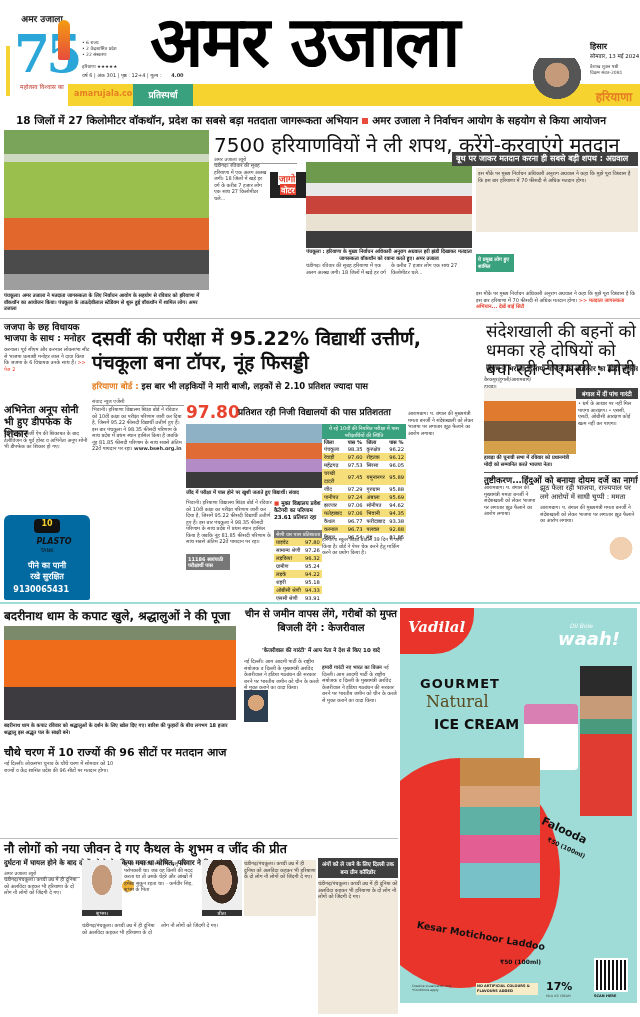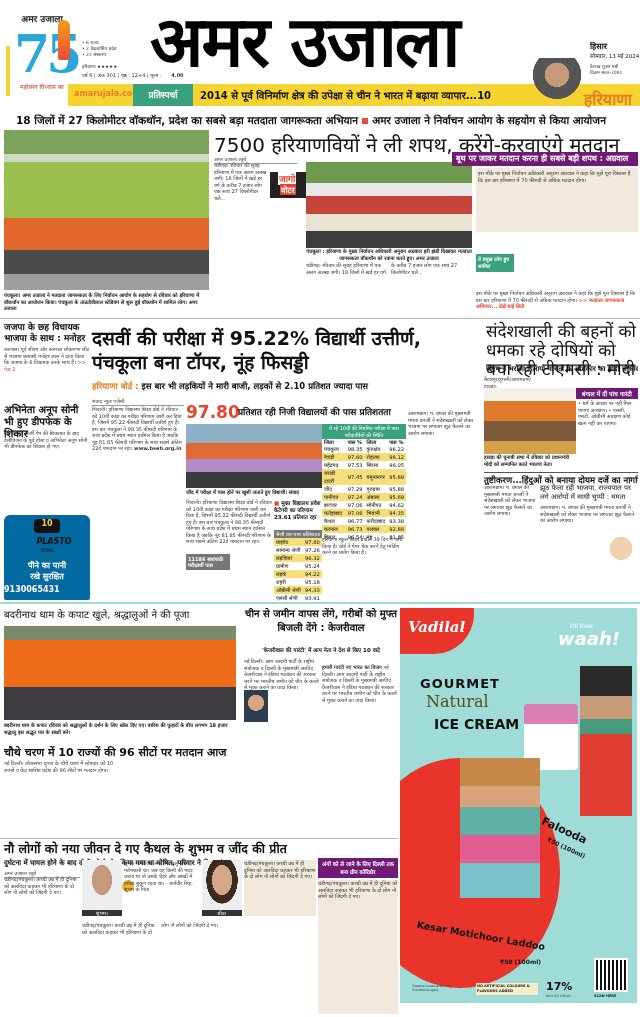--- a/index.html
+++ b/index.html
@@ -14,31 +14,31 @@
 .edinfo{left:82px;top:40px;font-size:4.5px;line-height:6px;color:#333}
 .edinfo2{left:82px;top:72px;font-size:5px;color:#333}
 .mast-title{left:150px;top:2px;font-family:"DejaVu Serif",serif;font-size:70px;font-weight:bold;letter-spacing:-2px;line-height:80px;color:#000}
 .city{left:590px;top:40px;font-size:8px;font-weight:bold}
 .date{left:590px;top:52px;font-size:5.5px}
 .date2{left:590px;top:64px;font-size:4.5px;color:#444;line-height:6px}
 .band{left:68px;top:84px;width:572px;height:22px;background:#f7d330}
 .band .site{position:absolute;left:6px;top:5px;font-size:8px;font-weight:bold;color:#e67e22}
 .band .comp{position:absolute;left:65px;top:0;width:60px;height:22px;background:#3aa17e;color:#fff;font-size:9px;font-weight:bold;text-align:center;line-height:22px}
 .band .teaser{position:absolute;left:132px;top:4px;font-size:10px;font-weight:bold;color:#111}
-.band .state{position:absolute;right:8px;top:4px;font-size:16px;font-weight:bold;color:#e67e22}
+.band .state{position:absolute;right:8px;top:4px;font-size:12px;font-weight:bold;color:#e67e22}
 .person{left:532px;top:58px;width:50px;height:48px;background:radial-gradient(circle at 50% 35%,#c49a7a 0 30%,#555 31% 60%,transparent 61%)}
 .leftbar{left:6px;top:46px;width:4px;height:50px;background:#f7d330}
 .kicker{left:16px;top:113px;font-size:10.5px;font-weight:bold;width:620px}
 .kicker .sq{display:inline-block;width:6px;height:6px;background:#e74c3c;margin:0 4px}
 .photo{background:linear-gradient(135deg,#5d8a48,#8aa66b 30%,#d9632b 55%,#3b3b3b 80%,#9c7f5f)}
 .cap{font-size:5px;line-height:6.5px;color:#222;font-weight:bold}
 .body{font-size:5px;line-height:6.5px;color:#333}
 .headline-lg{font-family:"DejaVu Sans",sans-serif;font-weight:normal}
 .byline{font-size:5px;color:#444;border-bottom:1px solid #999;padding-bottom:1px}
-.redbox{background:#701a75;color:#fff;font-weight:bold}
+.redbox{background:#404040;color:#fff;font-weight:bold}
 .greenbox{background:#3aa17e;color:#fff;font-weight:bold}
 .tbl{border-collapse:collapse;font-size:5.2px;width:100%}
 .tbl td{padding:0 2px;height:8px}
 .tbl tr:nth-child(odd) td{background:#f6df7b}
 .tbl tr:nth-child(even) td{background:#fff}
 .tbl th{background:#fff;text-align:left;font-size:5px;padding:0 2px}
 .rule{background:#bbb}
 .ad-left{left:4px;top:515px;width:86px;height:85px;background:#0369a1;border-radius:6px 6px 2px 2px}
 .vadilal{left:400px;top:608px;width:237px;height:395px;background:#9fdcd7;overflow:hidden}
 </style>
@@ -66,21 +66,20 @@
   <div class="abs mast-title">अमर उजाला</div>
   <div class="abs city">हिसार</div>
   <div class="abs date">सोमवार, 13 मई 2024</div>
   <div class="abs date2">
     <div>वैशाख शुक्ल षष्ठी</div>
     <div>विक्रम संवत-2081</div>
   </div>
   <div class="abs band">
     <span class="site">amarujala.com</span>
     <span class="comp">प्रतिस्पर्धा</span>
-    <span class="teaser">2014 से पूर्व विनिर्माण क्षेत्र की उपेक्षा से चीन ने भारत में बढ़ाया व्यापार...10</span>
     <span class="state">हरियाणा</span>
   </div>
   <div class="abs person"></div>
 </div>
 
 <div class="abs kicker">
   <span>18 जिलों में 27 किलोमीटर वॉकथॉन, प्रदेश का सबसे बड़ा मतदाता जागरूकता अभियान</span><span class="sq"></span><span>अमर उजाला ने निर्वाचन आयोग के सहयोग से किया आयोजन</span>
 </div>
 
 <div class="abs photo" style="left:4px;top:130px;width:205px;height:160px;background:linear-gradient(180deg,#7aa45a 0 15%,#cfd8c0 15% 20%,#9bbf4c 20% 55%,#e2672c 55% 75%,#4b4b4b 75% 90%,#9e9e9e 90%)"></div>
@@ -114,21 +113,21 @@
   <span style="color:#e8432f">&gt;&gt; पेज 2</span>
 </div>
 <div class="abs" style="left:4px;top:404px;width:86px;font-size:10px;font-weight:bold;line-height:12px">अभिनेता अनूप सोनी भी हुए डीपफेक के शिकार</div>
 <div class="abs body" style="left:4px;top:430px;width:86px;height:58px;overflow:hidden">नई दिल्ली। फर्जी ऐप की शिकायत के बाद टेलीविजन के पूर्व होस्ट व अभिनेता अनूप सोनी भी डीपफेक का शिकार हो गए।</div>
 <div class="abs ad-left">
   <div style="position:absolute;left:30px;top:4px;width:26px;height:14px;background:#111;border-radius:4px;color:#f7d330;font-size:8px;text-align:center;font-weight:bold">10</div>
   <div style="position:absolute;left:0;width:100px;top:22px;text-align:center;font-size:8px;font-weight:bold;font-style:italic;color:#111">PLASTO</div>
   <div style="position:absolute;left:0;width:86px;top:32px;text-align:center;font-size:5px;color:#111">TANK</div>
   <div style="position:absolute;left:0;width:86px;top:44px;text-align:center;font-size:8px;font-weight:bold;color:#fff">पीने का पानी</div>
   <div style="position:absolute;left:0;width:86px;top:55px;text-align:center;font-size:8px;font-weight:bold;color:#fff">रखे सुरक्षित</div>
-  <div style="position:absolute;left:0;width:65px;top:70px;text-align:left;font-size:8px;font-weight:bold;color:#fff">9130065431</div>
+  <div style="position:absolute;left:0;width:65px;top:70px;text-align:right;font-size:8px;font-weight:bold;color:#fff">9130065431</div>
 </div>
 
 <div class="abs" style="left:92px;top:326px;width:390px;font-size:19px;font-weight:bold;line-height:24px">दसवीं की परीक्षा में 95.22% विद्यार्थी उत्तीर्ण, पंचकूला बना टॉपर, नूंह फिसड्डी</div>
 <div class="abs" style="left:92px;top:380px;width:390px;font-size:8.5px;font-weight:bold;white-space:nowrap">
   <span style="color:#e67e22">हरियाणा बोर्ड :</span>
   <span>इस बार भी लड़कियों ने मारी बाजी, लड़कों से 2.10 प्रतिशत ज्यादा पास</span>
 </div>
 <div class="abs byline" style="left:92px;top:398px;width:92px">संवाद न्यूज एजेंसी</div>
 <div class="abs body" style="left:92px;top:406px;width:92px;height:192px;overflow:hidden" interactable="false">
   <span>भिवानी। हरियाणा विद्यालय शिक्षा बोर्ड ने रविवार को 10वीं कक्षा का परीक्षा परिणाम जारी कर दिया है, जिसमें 95.22 फीसदी विद्यार्थी उत्तीर्ण हुए हैं। इस बार पंचकूला ने 98.35 फीसदी परिणाम के साथ प्रदेश में प्रथम स्थान हासिल किया है जबकि नूंह 81.85 फीसदी परिणाम के साथ सबसे अंतिम 22वें पायदान पर रहा।</span>
@@ -273,21 +272,21 @@
 <div class="abs redbox" style="left:576px;top:388px;width:62px;height:11px;font-size:6px;line-height:11px;text-align:center">बंगाल में दीं पांच गारंटी</div>
 <div class="abs body" style="left:578px;top:400px;width:60px;height:60px;overflow:hidden">• धर्म के आधार पर नहीं मिल पाएगा आरक्षण। • एससी, एसटी, ओबीसी आरक्षण कोई खत्म नहीं कर पाएगा।</div>
 <div class="abs" style="left:484px;top:472px;width:154px;font-size:8.5px;font-weight:bold;white-space:nowrap;overflow:hidden;border-top:1px solid #555;padding-top:1px">तुष्टीकरण...हिंदुओं को बनाया दोयम दर्जे का नागरिक</div>
 <div class="abs body" style="left:484px;top:484px;width:52px;height:112px;overflow:hidden">आरामबाग। प. बंगाल की मुख्यमंत्री ममता बनर्जी ने संदेशखाली को लेकर भाजपा पर लगातार झूठ फैलाने का आरोप लगाया।</div>
 <div class="abs" style="left:540px;top:484px;width:98px;font-size:7px;line-height:9px">झूठ फैला रही भाजपा, राज्यपाल पर लगे आरोपों में साधी चुप्पी : ममता</div>
 <div class="abs body" style="left:540px;top:504px;width:98px;height:94px;overflow:hidden">आरामबाग। प. बंगाल की मुख्यमंत्री ममता बनर्जी ने संदेशखाली को लेकर भाजपा पर लगातार झूठ फैलाने का आरोप लगाया।</div>
 <div class="abs" style="left:604px;top:530px;width:34px;height:46px;background:radial-gradient(circle at 50% 40%,#f0d0b0 0 35%,#fff 36%)"></div>
 
 <div class="abs rule" style="left:0;top:602px;width:640px;height:2px;background:#9fdcd7"></div>
 
-<div class="abs" style="left:4px;top:607px;width:236px;font-size:10px;font-weight:normal;white-space:nowrap">बदरीनाथ धाम के कपाट खुले, श्रद्धालुओं ने की पूजा</div>
+<div class="abs" style="left:4px;top:607px;width:236px;font-size:12px;font-weight:bold;white-space:nowrap">बदरीनाथ धाम के कपाट खुले, श्रद्धालुओं ने की पूजा</div>
 <div class="abs" style="left:4px;top:626px;width:232px;height:94px;background:linear-gradient(180deg,#7b8a6a 0 15%,#ef6c1a 15% 65%,#3d3b40 65%)"></div>
 <div class="abs cap" style="left:4px;top:722px;width:232px">बदरीनाथ धाम के कपाट रविवार को श्रद्धालुओं के दर्शन के लिए खोल दिए गए। बारिश की फुहारों के बीच लगभग 18 हजार श्रद्धालु इस अद्भुत पल के साक्षी बने।</div>
 <div class="abs" style="left:4px;top:744px;width:236px;font-size:11px;font-weight:bold;white-space:nowrap;overflow:hidden">चौथे चरण में 10 राज्यों की 96 सीटों पर मतदान आज</div>
 <div class="abs body" style="left:4px;top:760px;width:236px;height:76px;columns:2;column-gap:6px;overflow:hidden">नई दिल्ली। लोकसभा चुनाव के चौथे चरण में सोमवार को 10 राज्यों व केंद्र शासित प्रदेश की 96 सीटों पर मतदान होगा।</div>
 
 <div class="abs" style="left:244px;top:607px;width:154px;font-size:10px;font-weight:bold;line-height:14px;text-align:center">चीन से जमीन वापस लेंगे, गरीबों को मुफ्त बिजली देंगे : केजरीवाल</div>
 <div class="abs" style="left:244px;top:646px;width:154px;font-size:5.5px;font-weight:bold;text-align:center">'केजरीवाल की गारंटी' में आप नेता ने देश से किए 10 वादे</div>
 <div class="abs body" style="left:244px;top:658px;width:75px;height:178px;overflow:hidden">नई दिल्ली। आम आदमी पार्टी के राष्ट्रीय संयोजक व दिल्ली के मुख्यमंत्री अरविंद केजरीवाल ने इंडिया गठबंधन की सरकार बनने पर भारतीय जमीन को चीन के कब्जे से मुक्त कराने का वादा किया।</div>
 <div class="abs" style="left:244px;top:690px;width:24px;height:32px;background:radial-gradient(circle at 50% 40%,#d9a57a 0 35%,#2c3e50 36%)"></div>
 <div class="abs body" style="left:322px;top:664px;width:76px;height:172px;overflow:hidden">

